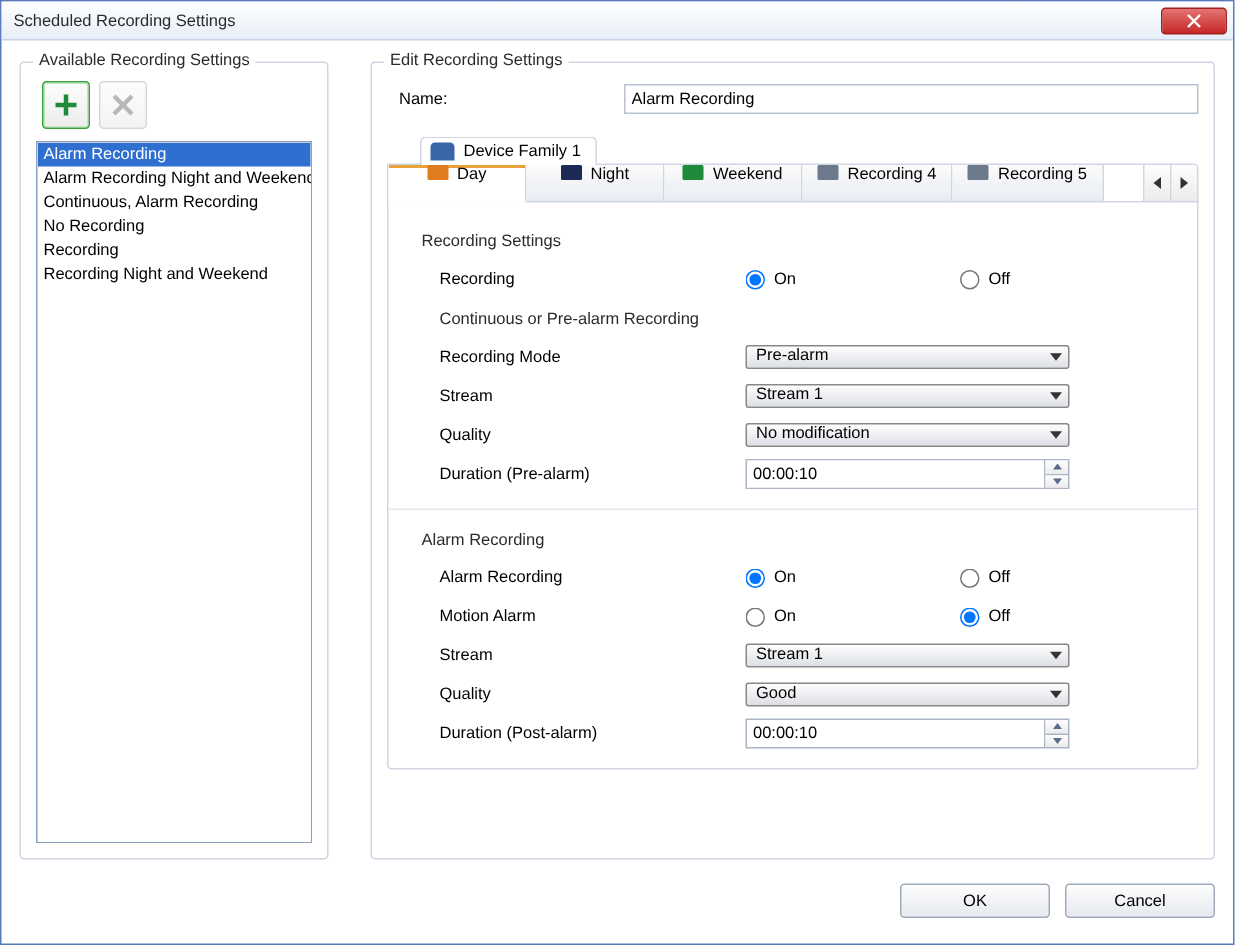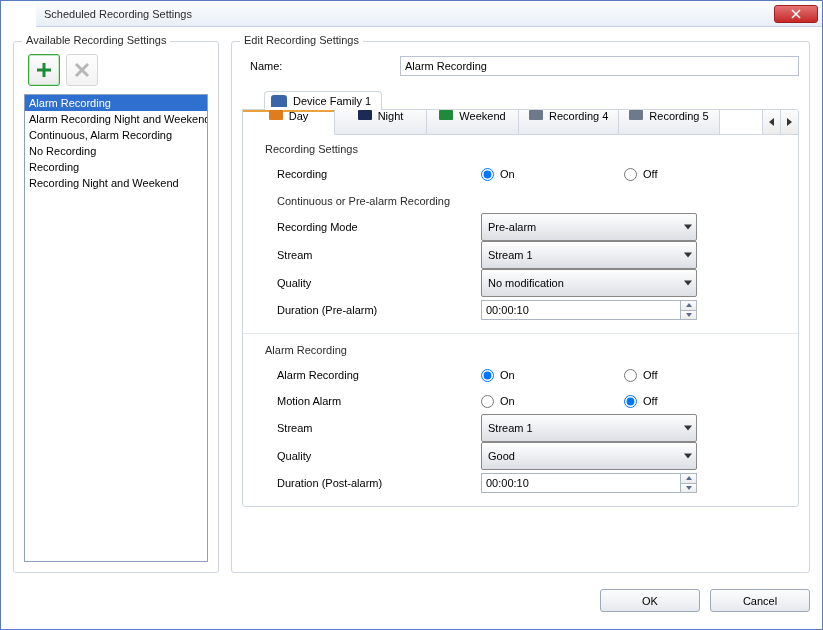--- a/index.html
+++ b/index.html
@@ -1,24 +1,24 @@
 <!DOCTYPE html>
 <html><head>
 <meta charset="utf-8">
 <style>
   * { box-sizing: border-box; font-family: "Segoe UI", Tahoma, sans-serif; font-size: 11px; }
   body { margin: 0; background: #fff; width: 823px; height: 630px; border: 1px solid #5a7ac0; overflow: hidden; }
 
   
-  .titlebar { height: 26px; background: linear-gradient(#fdfefe, #e8eef7); border-bottom: 1px solid #c6d3e8; display: flex; align-items: center; padding: 0 4px 0 8px; margin-left: 35px; }
+  .titlebar { height: 26px; background: linear-gradient(#fdfefe, #e8eef7); border-bottom: 1px solid #c6d3e8; display: flex; align-items: center; padding: 0 4px 0 8px; }
   .titlebar .title { flex: 1; color: #2b2b2b; }
   .close-btn { width: 44px; height: 18px; background: linear-gradient(#e57373,#c62828); border: 1px solid #a02020; border-radius: 3px; display: flex; align-items: center; justify-content: center; cursor: pointer; }
   .close-btn svg { width: 10px; height: 10px; }
 
-  .content { display: flex; padding: 14px 12px 8px 12px; gap: 12px; height: 554px; }
+  .content { display: flex; padding: 14px 12px 8px 12px; gap: 28px; height: 554px; }
 
   .panel { border: 1px solid #cfd6e2; border-radius: 3px; padding: 10px 10px; position: relative; }
   .panel-title { position: absolute; top: -8px; left: 8px; background: #fff; padding: 0 4px; color: #2b2b2b; }
 
   
   .left { width: 206px; display: flex; flex-direction: column; }
   .left-toolbar { display: flex; gap: 6px; margin: 2px 0 8px 4px; }
   .tb-btn { width: 32px; height: 32px; background: linear-gradient(#fdfdfd,#ececec); border:1px solid #b6bfcc; border-radius: 3px; display:flex; align-items:center; justify-content:center; cursor:pointer; }
   .tb-btn.disabled { filter: grayscale(100%); opacity: .6; cursor: default; }
   .tb-btn.active { border-color:#3ba23b; box-shadow: inset 0 0 0 1px #bde8bd; }
@@ -44,28 +44,28 @@
   .subtab.active { background:#fff; border-bottom:1px solid #fff; box-shadow: inset 0 2px 0 #e9a23a; margin-bottom:-1px; }
   .subtab .ico { width:14px; height:10px; border-radius:1px; }
   .ico-day { background:#e07c1d; }
   .ico-night { background:#1c2a55; }
   .ico-weekend { background:#1f8a3a; }
   .ico-rec { background:#6d7a8c; }
   .subtab-nav { display:flex; margin-left:auto; }
   .nav-btn { width:18px; border-left:1px solid #cfd6e2; display:flex; align-items:center; justify-content:center; background:linear-gradient(#fdfdfd,#ececec); cursor:pointer; }
 
   .form-area { padding: 6px 18px 10px 22px; }
-  .section-title { padding: 2px 0 6px 0; color:#2b2b2b; }
+  .section-title { padding: 2px 0 6px 0; color:#2b2b2b;margin-top:12px; }
   .indent { margin-left: 12px; }
   .row { display:flex; align-items:center; min-height: 26px; }
   .row label { width: 204px; }
   .radios { display:flex; align-items:flex-end; gap: 46px; width: 240px; }
   .radio { display:flex; align-items:center; gap:6px; }
   .radio input { margin:0; }
-  .select { width: 216px; height: 28px; border:1px solid #888; background: linear-gradient(#fefefe,#dcdfe5); padding: 0 18px 0 6px; position:relative; display:flex; align-items:center; cursor:pointer; border-radius:2px; }
+  .select { width: 216px; height: 16px; border:1px solid #888; background: linear-gradient(#fefefe,#dcdfe5); padding: 0 18px 0 6px; position:relative; display:flex; cursor:pointer; border-radius:2px; }
   .select .caret { position:absolute; right:4px; top:50%; transform:translateY(-50%); border-left:4px solid transparent; border-right:4px solid transparent; border-top:5px solid #333; }
   .spinner { width: 216px; height: 20px; display:flex; border:1px solid #abb5c4; }
   .spinner input { flex:1; border:none; padding: 0 4px; outline:none; background:#fff; }
   .spinner .sp-btns { width:16px; display:flex; flex-direction:column; border-left:1px solid #abb5c4; }
   .spinner .sp { flex:1; display:flex; align-items:center; justify-content:center; background:linear-gradient(#fdfdfd,#ececec); cursor:pointer; }
   .spinner .sp:first-child { border-bottom:1px solid #abb5c4; }
   .spinner .tri-up { border-left:3px solid transparent; border-right:3px solid transparent; border-bottom:4px solid #5b6b8d; }
   .spinner .tri-dn { border-left:3px solid transparent; border-right:3px solid transparent; border-top:4px solid #5b6b8d; }
 
   hr.div { border:none; border-top:1px solid #e4e8ef; margin: 10px -18px 8px -22px; }

